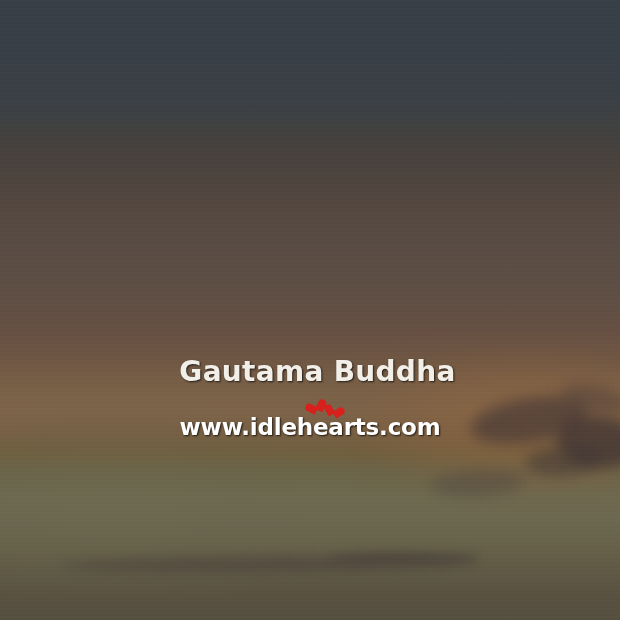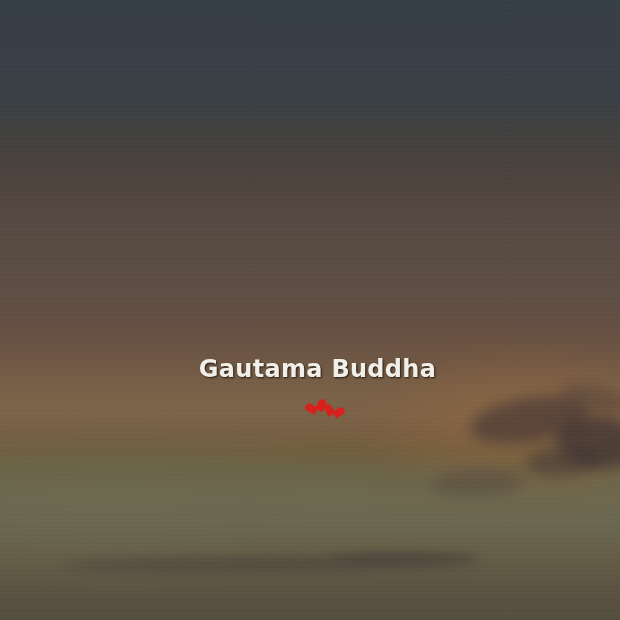--- a/index.html
+++ b/index.html
@@ -158,21 +158,21 @@
     text-shadow: 0 1px 3px rgba(0,0,0,0.55), 0 0 2px rgba(0,0,0,0.35);
   }
 
   .author {
     position: absolute;
     left: 15px; right: 0;
     top: 355px;
     text-align: center;
     color: #f2efe9;
     font-family: "DejaVu Sans", sans-serif;
-    font-size: 24px;
+    font-size: 28px;
     font-weight: 700;
     letter-spacing: 0.3px;
     text-shadow: 1px 1px 2px rgba(0,0,0,0.7);
   }
 
   .watermark {
     position: absolute;
     left: 0; right: 0;
     top: 414px;
     text-align: center;
@@ -231,15 +231,16 @@
   <div class="content">
 
 
     <div class="author">Gautama Buddha</div>
 
     <div class="hearts">
       <div class="heart heart-1"></div>
       <div class="heart heart-2"></div>
     </div>
 
+    <div class="watermark">www.idlehearts.com</div>
 
   </div>
 </div>
 
 </body></html>

